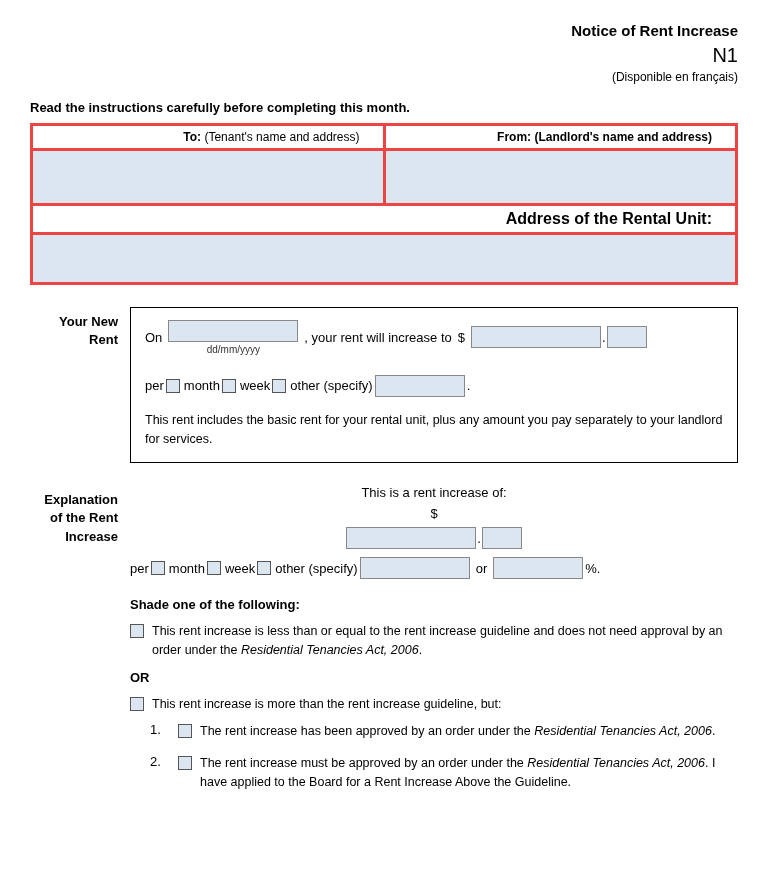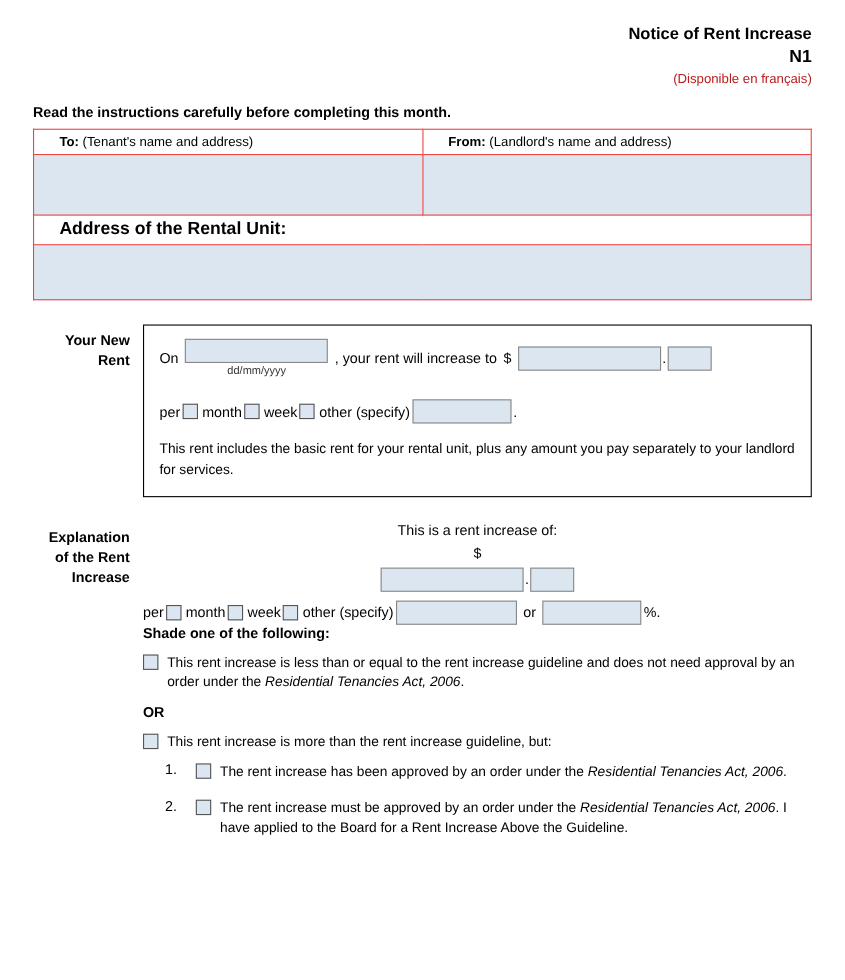--- a/index.html
+++ b/index.html
@@ -16,43 +16,44 @@
     .header {
       text-align: right;
       margin-bottom: 14px;
       line-height: 1.4;
     }
     .header .title {
       font-weight: bold;
       font-size: 15px;
     }
     .header .form-code {
-      font-weight: bold;
-      font-size: 16px;
+      font-weight: normal;
+      font-size: 20px;
     }
     .header .french {
       font-size: 12px;
-      color: #b91c1c;
+      color: #000000;
     }
 
     .instructions {
       font-weight: bold;
       margin-bottom: 8px;
       font-size: 13px;
     }
 
     .address-table {
       width: 100%;
       border-collapse: collapse;
       margin-bottom: 0;
     }
     .address-table td {
-      border: 1px solid #ef4444;
+      border: 3px solid #ef4444;
       padding: 4px 23px;
       vertical-align: top;
+      text-align: right;
     }
     .address-table .label-cell {
       font-weight: bold;
       font-size: 12px;
     }
     .address-table .input-area {
       height: 55px;
       background: #dce6f0;
     }
     .address-table .full-row td {
@@ -137,20 +138,21 @@
 
     .row-line {
       display: flex;
       align-items: center;
       flex-wrap: wrap;
       gap: 6px;
       margin-bottom: 20px;
     }
 
     .explanation-block {
+      margin-top: 18px;
     }
 
     .shade-label {
       font-weight: bold;
       margin-bottom: 10px;
       font-size: 13px;
     }
 
     .option-row {
       display: flex;
@@ -221,21 +223,21 @@
 
 <table class="address-table">
   <tbody>
       <tr>
     <td class="label-cell" style="width:50%">
       <span>To:</span>
       <span style="font-weight:normal">(Tenant's name and address)</span>
     </td>
     <td class="label-cell" style="width:50%">
       <span>From:</span>
-      <span style="font-weight:normal">(Landlord's name and address)</span>
+      <span style="font-weight:bold">(Landlord's name and address)</span>
     </td>
   </tr>
   <tr>
     <td class="input-area"></td>
     <td class="input-area"></td>
   </tr>
   <tr class="full-row">
     <td colspan="2" class="label-cell">Address of the Rental Unit:</td>
   </tr>
   <tr class="full-input">

